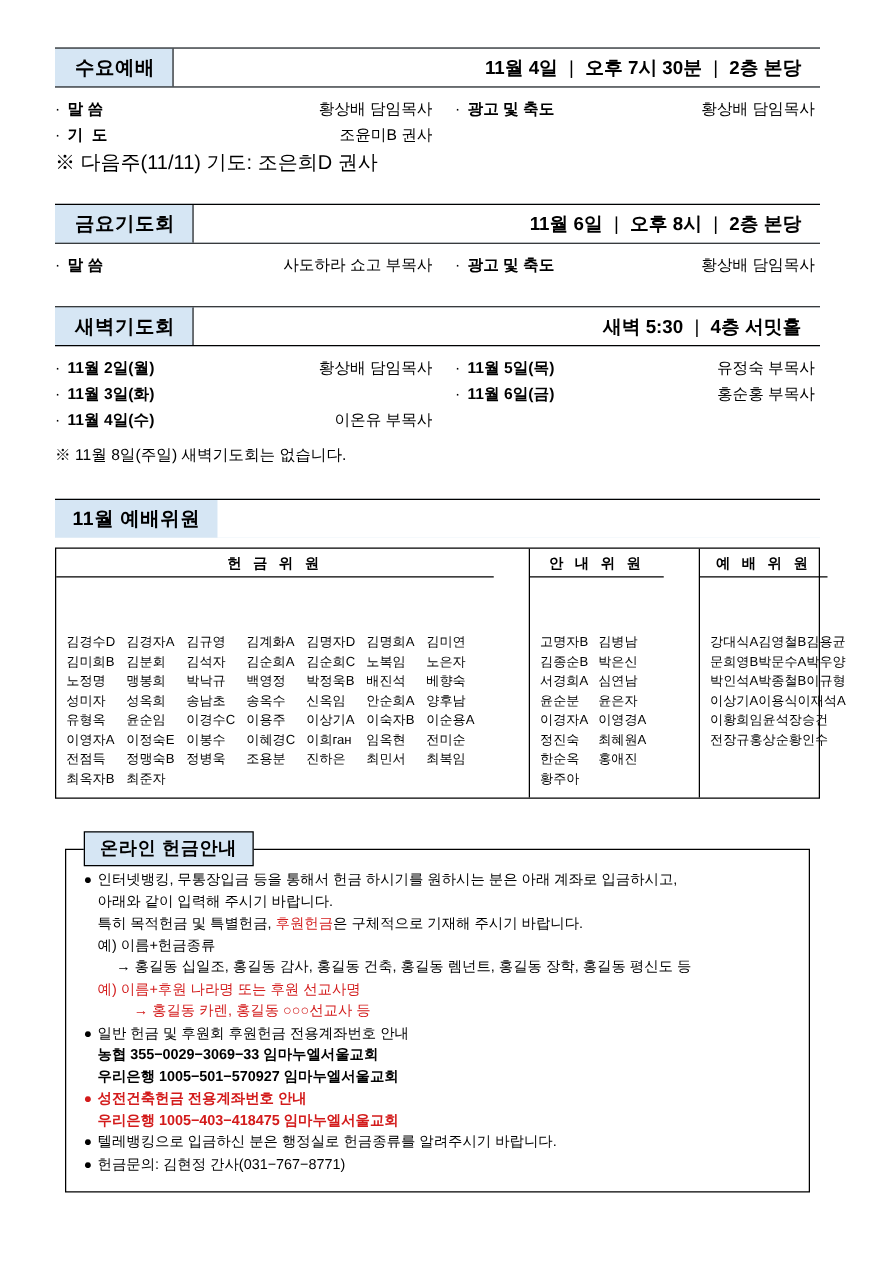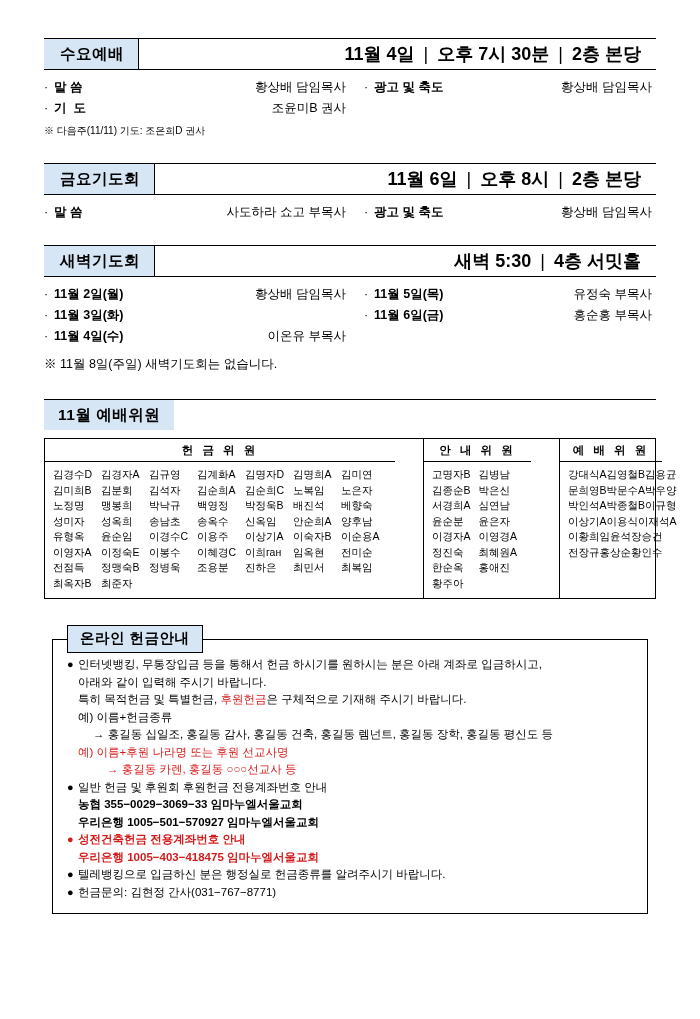--- a/index.html
+++ b/index.html
@@ -47,21 +47,21 @@
     background: #d6e6f4;
     white-space: nowrap;
   }
   .sec-meta {
     flex: 1;
     display: flex;
     align-items: center;
     justify-content: flex-end;
     background: #ffffff;
     padding-right: 6px;
-    font-size: 18px;
+    font-size: 15px;
     font-weight: bold;
   }
   .sec-meta .mcell {
     padding: 0 9px;
     white-space: nowrap;
   }
   .sec-meta .sep {
     color: #000;
     font-weight: normal;
   }
@@ -92,21 +92,21 @@
   }
   .col .val {
     flex: 1;
     text-align: right;
     padding-right: 4px;
     white-space: nowrap;
   }
   .col.right { padding-left: 14px; }
 
   .note {
-    font-size: 10px;
+    font-size: 16px;
     margin-top: 4px;
     line-height: 17px;
   }
   .note-lg {
     font-size: 12.5px;
     margin-top: 9px;
     line-height: 18px;
   }
 
   
@@ -124,20 +124,21 @@
   .comm-head {
     text-align: center;
     font-weight: bold;
     font-size: 11.5px;
     letter-spacing: 3px;
     padding: 4px 0 3px;
     border-bottom: 1px solid #000;
   }
   .comm-body {
     padding: 5px 6px 7px 8px;
+    margin-top: 40px;
   }
   .comm-line {
     display: flex;
     line-height: 15.5px;
     white-space: nowrap;
   }
   .comm-line span {
     display: inline-block;
   }
   .c-hk { width: 400px; }

